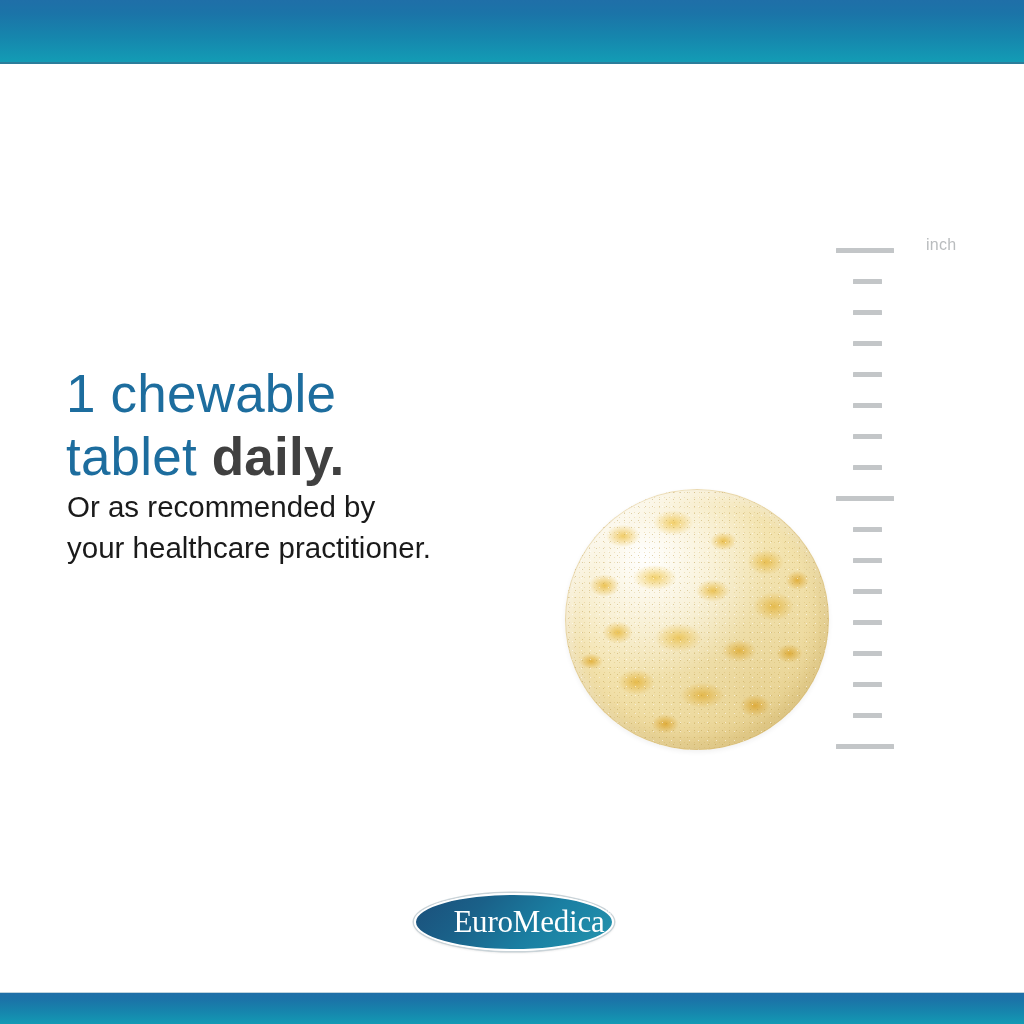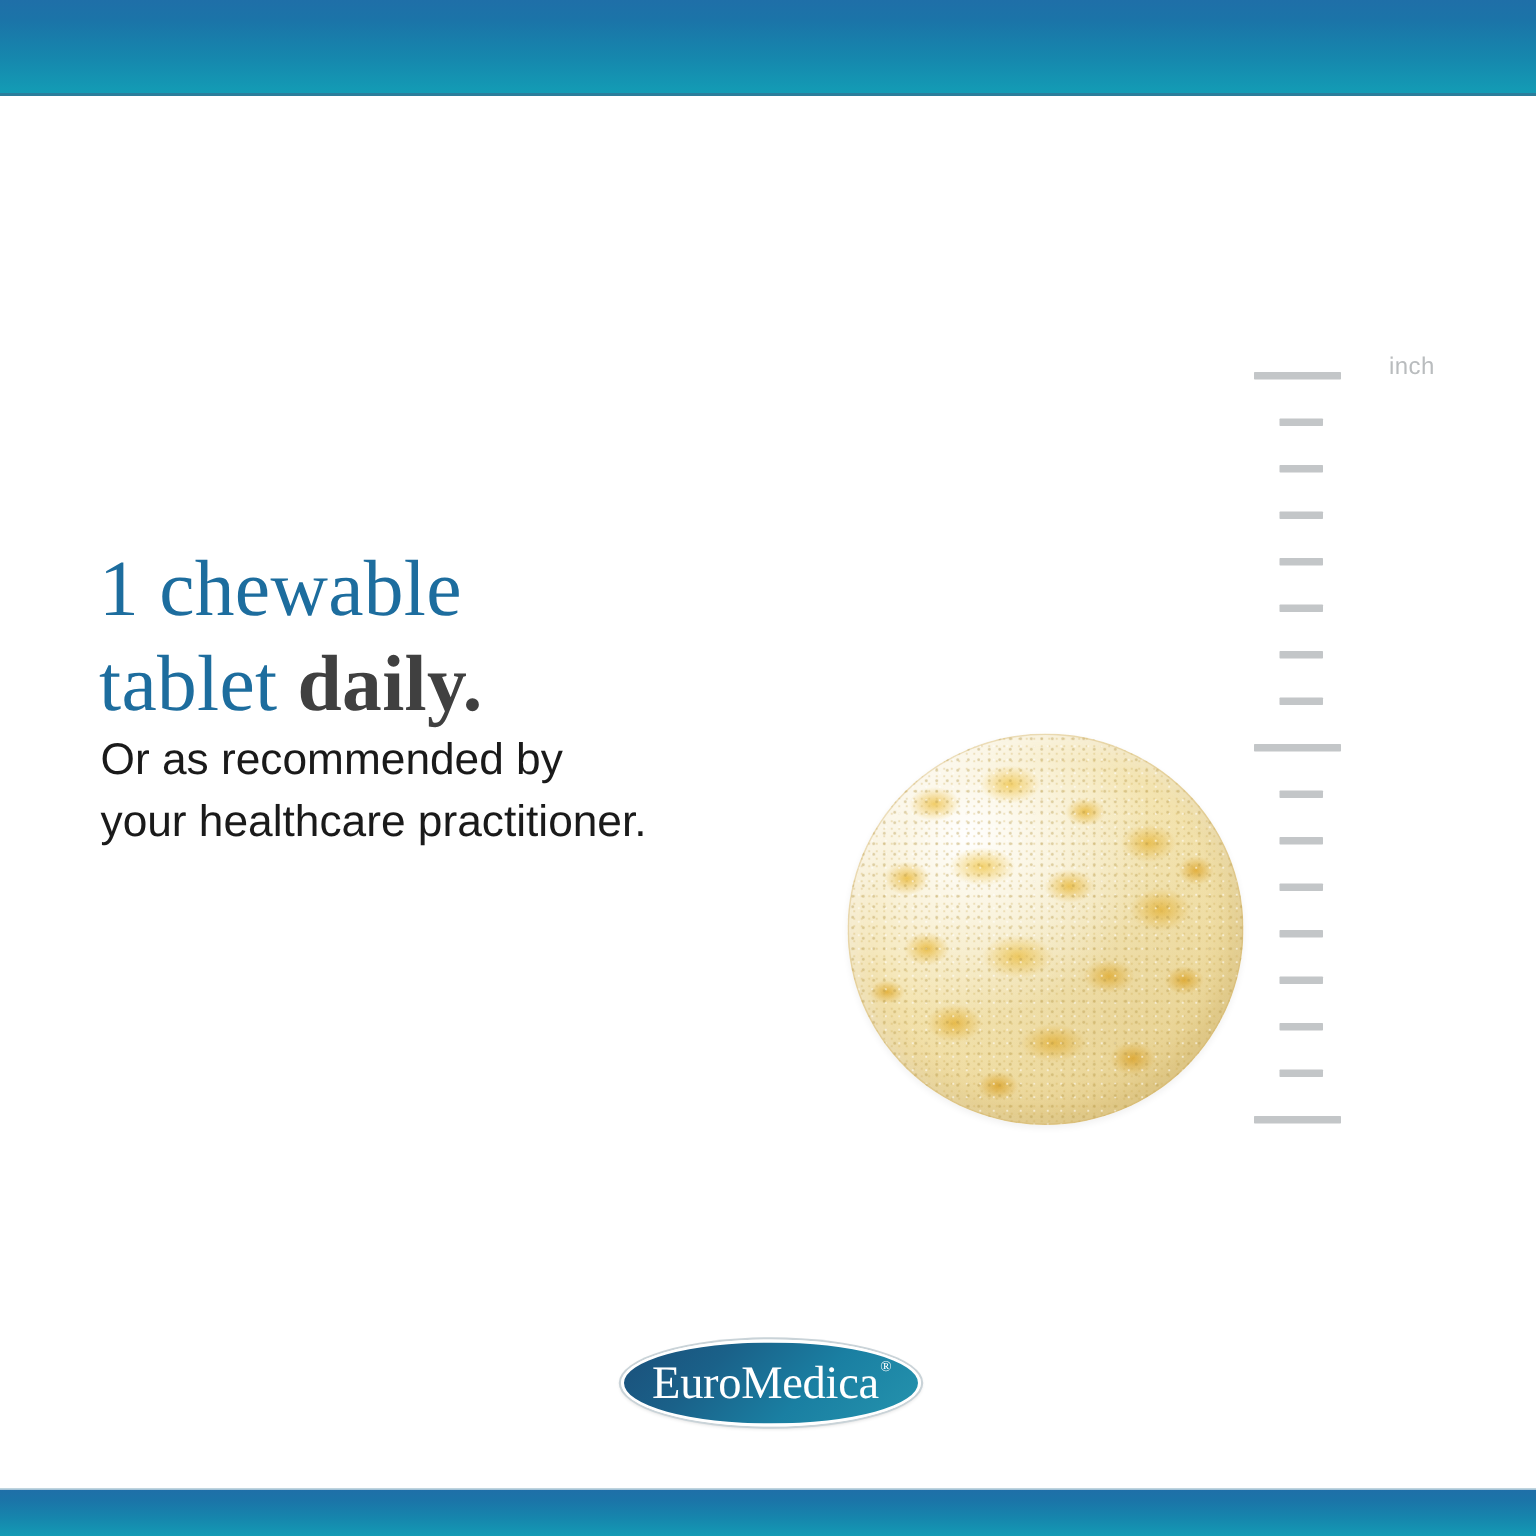--- a/index.html
+++ b/index.html
@@ -38,21 +38,21 @@
   }
 
   
   #headline-block {
     position: absolute;
     left: 66px;
     top: 362px;
     width: 470px;
   }
   #headline {
-    font-family: Liberation Serif, serif;
+    font-family: Liberation Sans, sans-serif;
     font-size: 53px;
     line-height: 63px;
     letter-spacing: 0.2px;
     margin: 0;
     font-weight: 400;
     color: #111111;
     white-space: pre-line;
   }
   #headline .hl-accent {
     color: #1d6d9e;
@@ -187,21 +187,21 @@
   }
   #logo-oval {
     position: absolute;
     inset: 0;
     border-radius: 50%;
     background: linear-gradient(135deg, #1b4f7a 0%, #1a6189 30%, #1a7fa2 62%, #2594ae 100%);
     border: 2px solid #ffffff;
     box-shadow: 0 0 0 1.5px #c9d3d8, 0 1px 3px rgba(0,0,0,0.20);
     display: flex;
     align-items: center;
-    justify-content: center;
+    justify-content: flex-end;
   }
   #logo-wordmark {
     font-family: "Liberation Serif", "DejaVu Serif", serif;
     font-size: 31px;
     font-weight: 400;
     color: #ffffff;
     letter-spacing: -0.2px;
     line-height: 1;
     position: relative;
     top: -1px;

